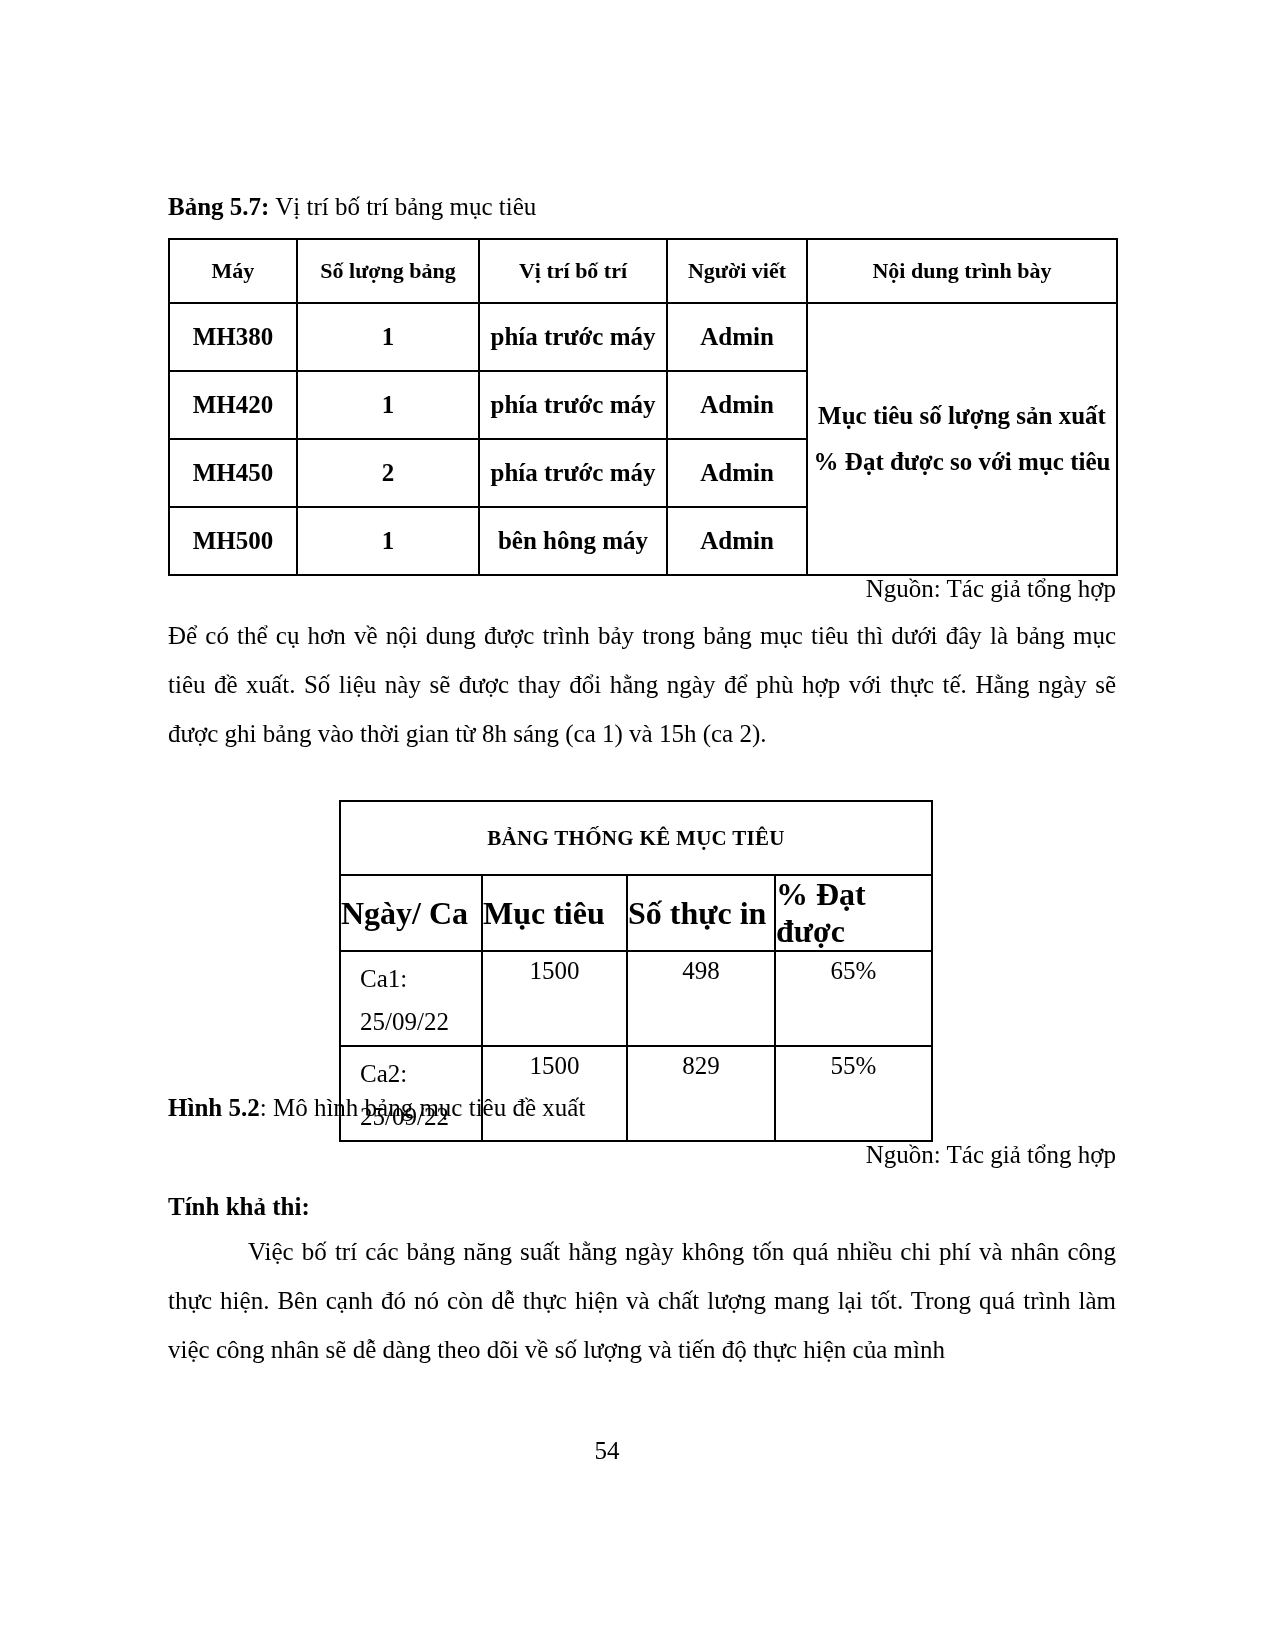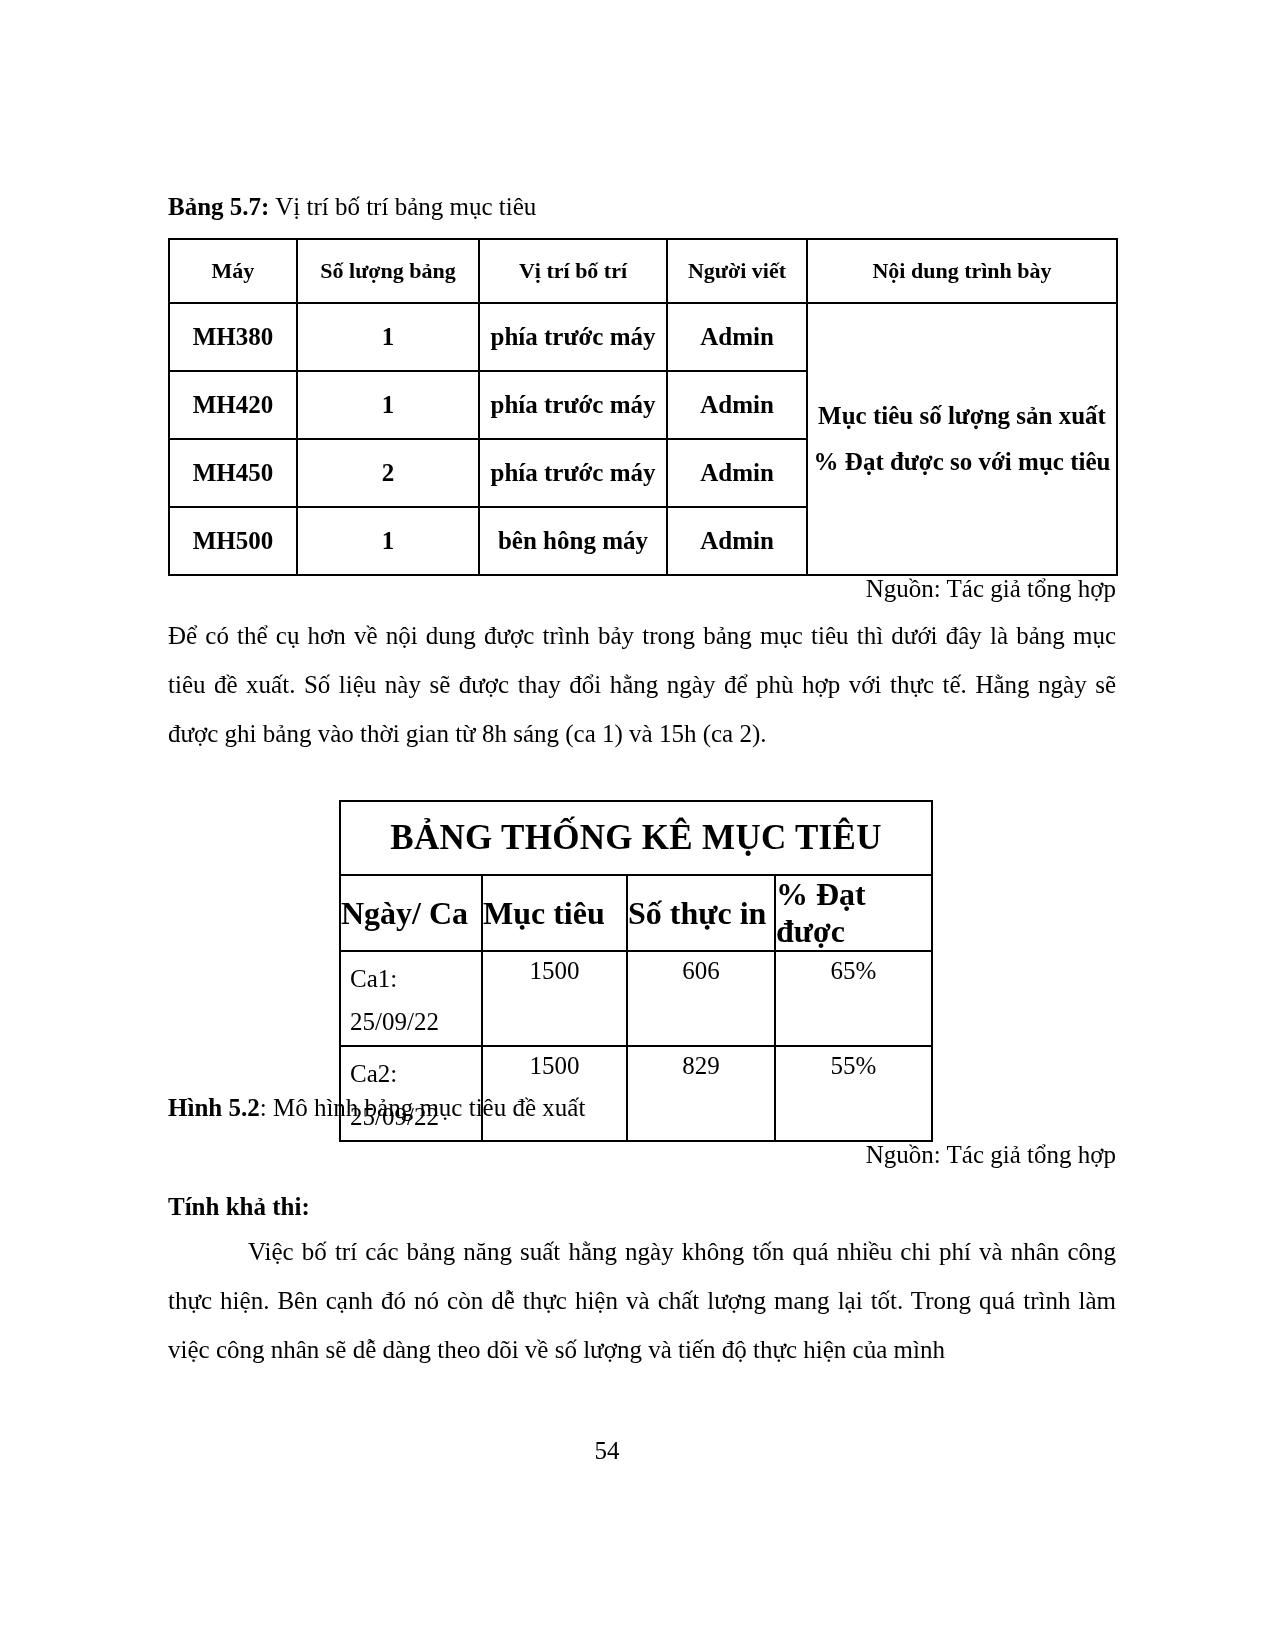--- a/index.html
+++ b/index.html
@@ -104,37 +104,37 @@
   }
   table.t2 td, table.t2 th {
     border: 2px solid #000;
     padding: 0;
     font-size: 25px;
     font-weight: normal;
     vertical-align: top;
   }
   table.t2 th.title {
     font-weight: bold;
-    font-size: 35px;
+    font-size: 21px;
     text-align: center;
     height: 72px;
     vertical-align: middle;
     letter-spacing: 0.3px;
   }
   table.t2 th.colhead {
     font-weight: bold;
     font-size: 32px;
     text-align: left;
     height: 48px;
     vertical-align: middle;
     margin-left: 20px;
   }
   table.t2 td.daycell {
     text-align: left;
-    padding-left: 9px;
+    padding-left: 19px;
     line-height: 1.72;
     vertical-align: top;
     height: 88px;
     padding-top: 5px;
   }
   table.t2 td.numcell {
     text-align: center;
     vertical-align: top;
     padding-top: 5px;
   }
@@ -238,21 +238,21 @@
           <th class="colhead">% Đạt được</th>
         </tr>
       </thead>
       <tbody>
         <tr>
           <td class="daycell">
             <div>Ca1:</div>
             <div>25/09/22</div>
           </td>
           <td class="numcell">1500</td>
-          <td class="numcell">606</td>
+          <td class="numcell">498</td>
           <td class="numcell">65%</td>
         </tr>
         <tr>
           <td class="daycell">
             <div>Ca2:</div>
             <div>25/09/22</div>
           </td>
           <td class="numcell">1500</td>
           <td class="numcell">829</td>
           <td class="numcell">55%</td>

